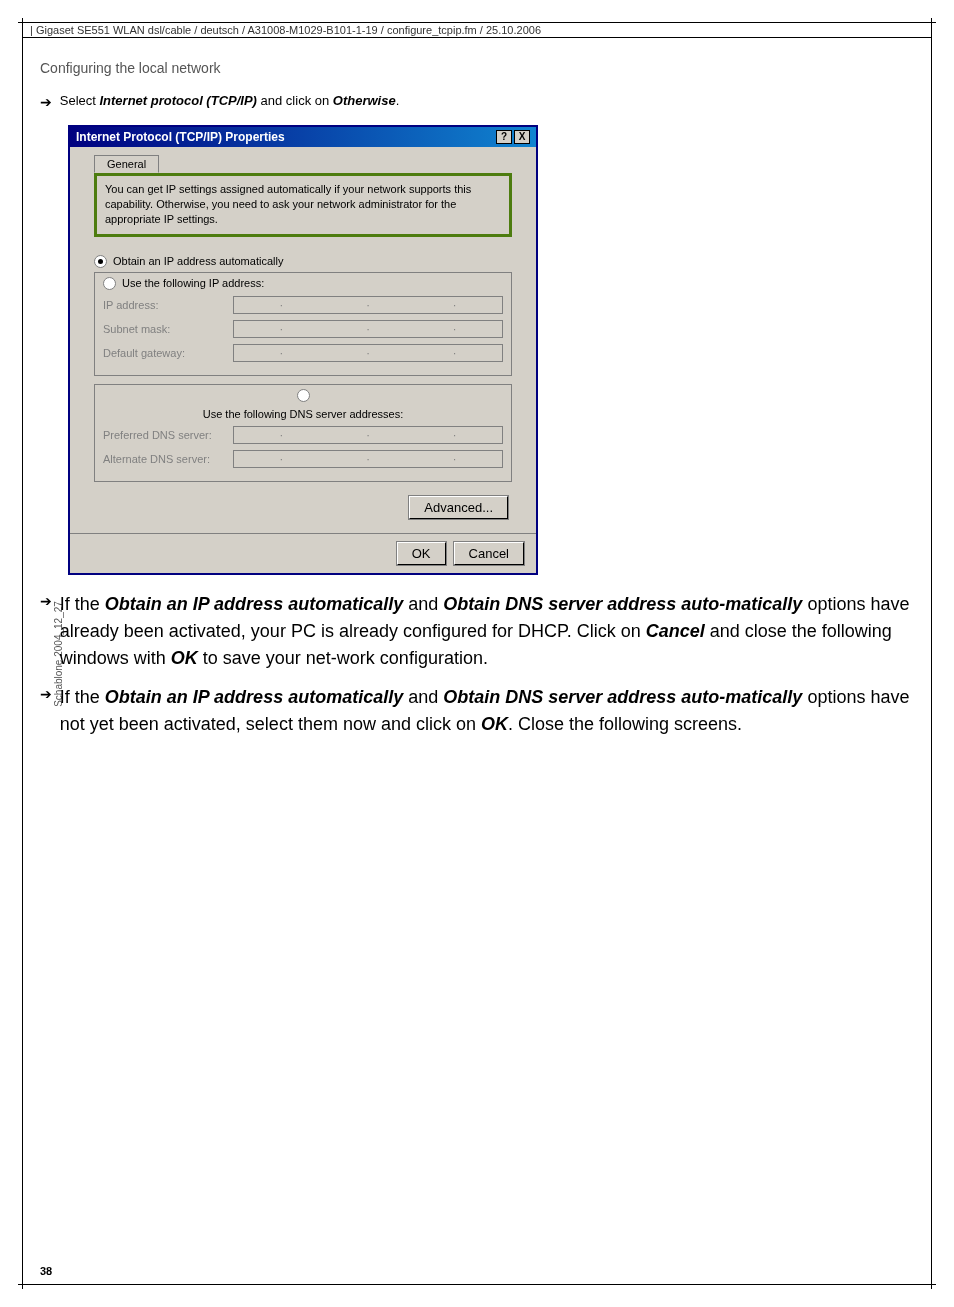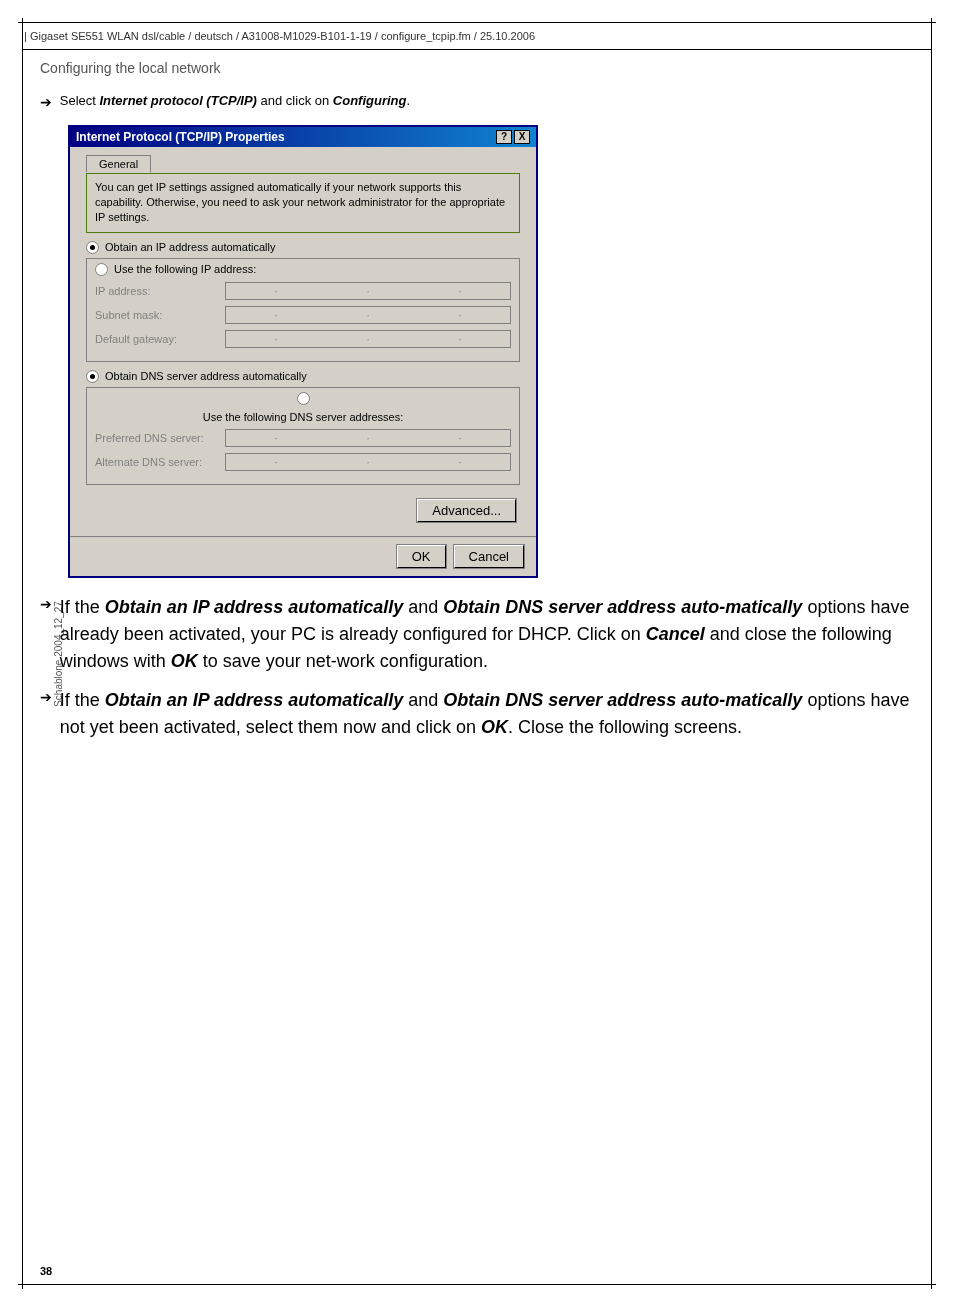--- a/index.html
+++ b/index.html
@@ -47,25 +47,25 @@
       width: 1px;
       background: #000;
     }
 
     
     .header-bar {
       position: absolute;
       top: 22px;
       left: 22px;
       right: 22px;
-      height: 28px;
+      height: 16px;
       border-bottom: 1px solid #000;
       display: flex;
       align-items: center;
-      padding-left: 2px;
+      padding-left: 8px;
       font-size: 11px;
       color: #333;
     }
 
     
     .sidebar-label {
       position: absolute;
       top: 50%;
       left: 5px;
       transform: translateY(-50%) rotate(-90deg);
@@ -142,21 +142,21 @@
       display: flex;
       align-items: center;
       justify-content: center;
       font-size: 10px;
       color: #000;
       cursor: pointer;
       font-weight: bold;
     }
 
     .dialog-body {
-      padding: 8px 16px;
+      padding: 8px 24px;
       background: #d4d0c8;
     }
 
     
     .tab-row {
       display: flex;
       gap: 0;
       margin-bottom: 0;
     }
     .tab-item {
@@ -168,26 +168,26 @@
       cursor: pointer;
     }
     .tab-item.active {
       background: #d4d0c8;
       border-bottom: 1px solid #d4d0c8;
       z-index: 1;
     }
 
     
     .info-text {
-      border: 1px solid #4d7c0f;
+      border: 3px solid #4d7c0f;
       background: #d4d0c8;
       padding: 6px 8px;
       font-size: 11px;
       line-height: 1.4;
-      margin-bottom: 8px;
+      margin-bottom: 18px;
     }
     .radio-row {
       display: flex;
       align-items: center;
       gap: 6px;
       font-size: 11px;
       margin-bottom: 4px;
     }
     .radio-btn {
       width: 13px;
@@ -300,21 +300,21 @@
 
 <div class="sidebar-label" style="left:6px; top:50%; transform:translateY(-50%) rotate(-90deg); position:absolute; font-size:10px; color:#555; white-space:nowrap;">Schablone 2004_12_27</div>
 
 <div class="main-content">
 
   <div class="section-heading">Configuring the local network</div>
 
   <div class="arrow-item">
     <span class="arrow">➔</span>
     <span>
-      Select <em>Internet protocol (TCP/IP)</em><span> and click on </span><em>Configuring</em><span>.</span>
+      Select <em>Internet protocol (TCP/IP)</em><span> and click on </span><em>Otherwise</em><span>.</span>
     </span>
   </div>
 
   <div class="dialog-window">
 
     <div class="dialog-titlebar">
       <span>Internet Protocol (TCP/IP) Properties</span>
       <div class="dialog-titlebar-buttons">
         <div class="dialog-titlebar-btn">?</div>
         <div class="dialog-titlebar-btn">X</div>
@@ -361,24 +361,20 @@
         <div class="field-row">
           <div class="field-label">Default gateway:</div>
           <div class="field-input">
             <span>·</span>
               <span>·</span>
               <span>·</span>
           </div>
         </div>
       </div>
 
-      <div class="radio-row">
-        <div class="radio-btn checked"></div>
-        <span>Obtain DNS server address automatically</span>
-      </div>
 
       <div class="field-group">
         <div class="radio-row" style="margin-bottom:4px;flex-direction:column;">
           <div class="radio-btn"></div>
           <span>Use the following DNS server addresses:</span>
         </div>
 
         <div class="field-row">
           <div class="field-label">Preferred DNS server:</div>
           <div class="field-input">

